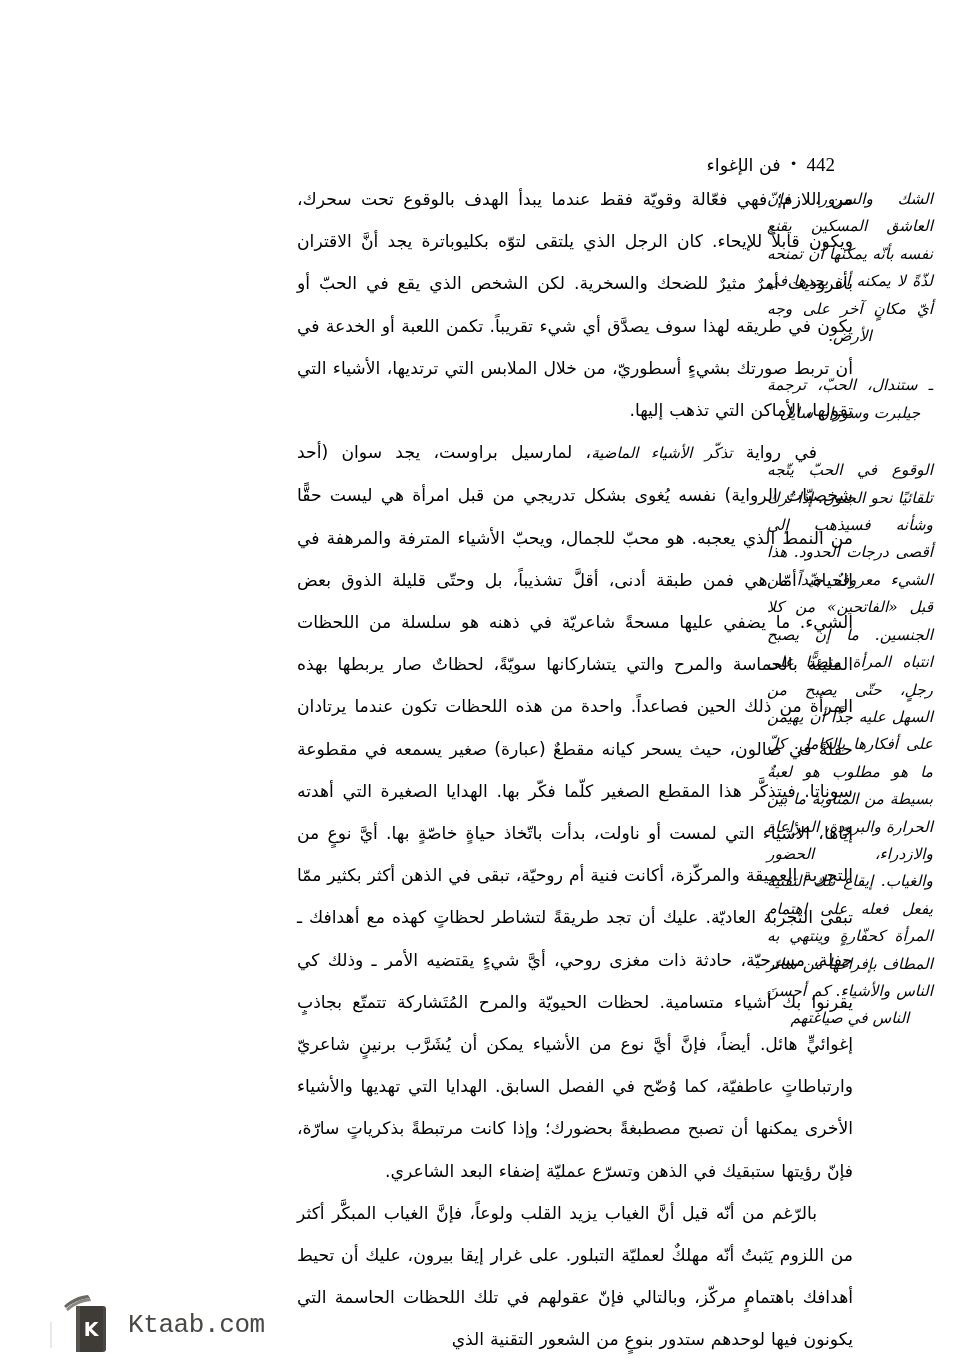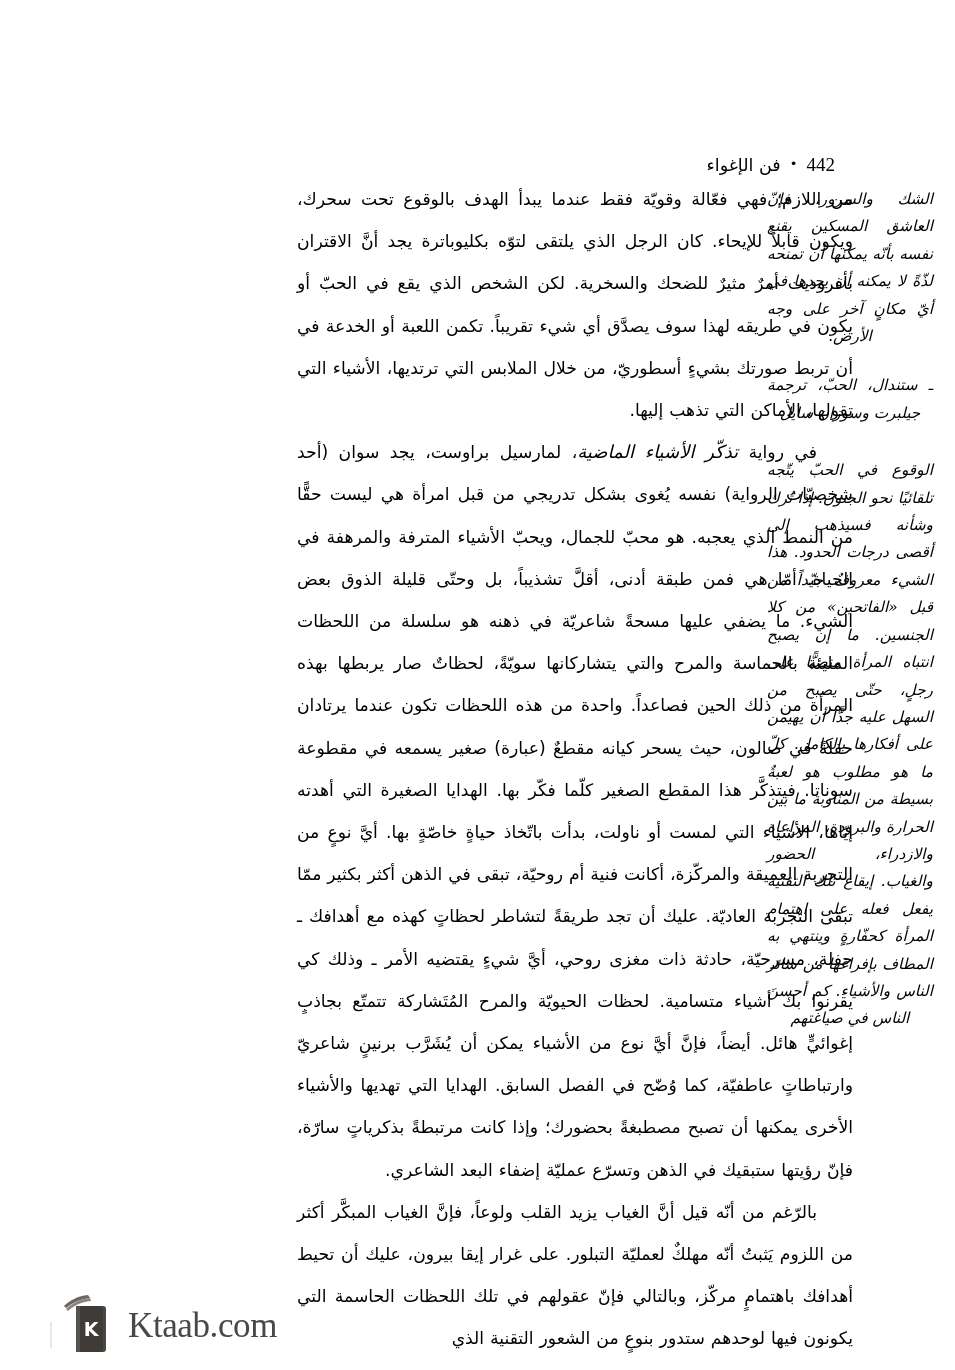--- a/index.html
+++ b/index.html
@@ -73,21 +73,21 @@
   }
   .body-col p.indent {
     text-indent: 36px;
   }
   .body-col p + p {
     margin-top: 0;
   }
   .body-col .work-title {
     font-style: italic;
     font-family: "DejaVu Serif", serif;
-    font-size: 18px;
+    font-size: 15px;
   }
 
   
   .margin-col {
     position: absolute;
     top: 186px;
     right: 22px;
     width: 166px;
     direction: rtl;
     text-align: justify;
@@ -159,22 +159,22 @@
     line-height: 1;
   }
   .wm-pages {
     position: absolute;
     left: 0px;
     top: 0px;
     width: 30px;
     height: 18px;
   }
   .wm-text {
-    font-family: Liberation Serif, serif;
-    font-size: 35px;
+    font-family: Liberation Mono, monospace;
+    font-size: 26px;
     color: #4a4744;
     letter-spacing: -0.4px;
     line-height: 1;
   }
   .wm-tick {
     position: absolute;
     left: 50px;
     bottom: 22px;
     width: 2px;
     height: 26px;

